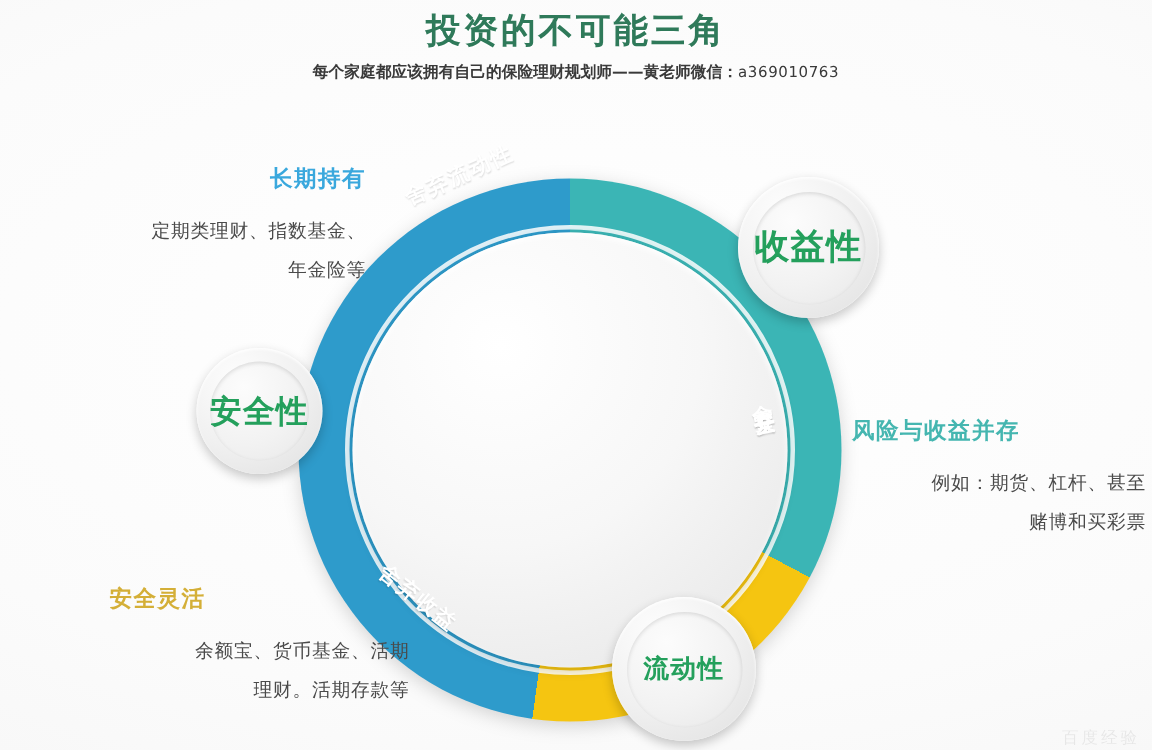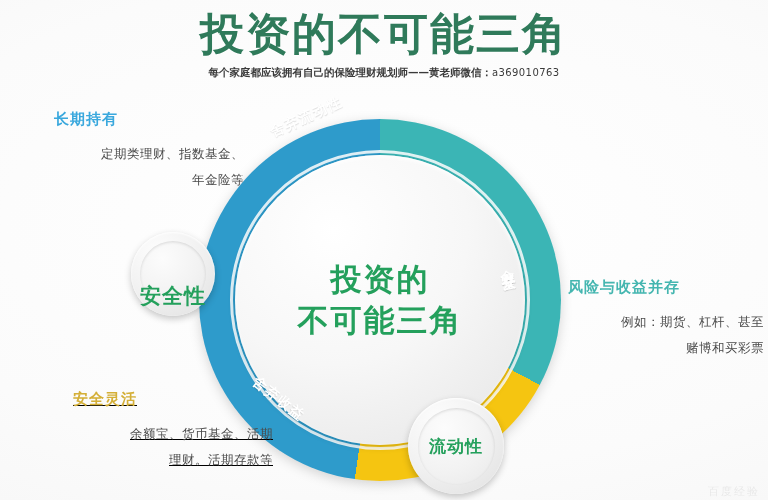--- a/index.html
+++ b/index.html
@@ -25,21 +25,21 @@
 
   
   .header {
     position: absolute;
     top: 0; left: 0;
     width: 768px;
     text-align: center;
     padding-top: 8px;
   }
   .title {
-    font-size: 44px;
+    font-size: 23px;
     font-weight: 700;
     letter-spacing: 2px;
     color: #2f7a5a;
     line-height: 1.18;
     text-shadow: 0 1px 0 rgba(255,255,255,0.7);
   }
   .subline {
     margin-top: 6px;
     display: flex;
     justify-content: center;
@@ -172,21 +172,21 @@
   }
   .badge-text {
     color: #24a05c;
     font-weight: 700;
     line-height: 1.06;
     letter-spacing: 1px;
   }
 
   
   .badge-safety { left: 131px; top: 232px; width: 84px; height: 84px; }
-  .badge-safety .badge-inner { width: 66px; height: 66px; align-items: flex-end; }
+  .badge-safety .badge-inner { width: 66px; height: 66px; }
   .badge-safety .badge-text { font-size: 21px; }
 
   
   .badge-return { left: 492px; top: 118px; width: 94px; height: 94px; }
   .badge-return .badge-inner { width: 75px; height: 75px; }
   .badge-return .badge-text { font-size: 23px; }
 
   
   .badge-liquidity { left: 408px; top: 398px; width: 96px; height: 96px; }
   .badge-liquidity .badge-inner { width: 77px; height: 77px; }
@@ -202,23 +202,23 @@
   }
   .note-body {
     font-size: 12.5px;
     color: #4a4a4a;
     line-height: 2.05;
     letter-spacing: .5px;
     text-align: right;
   }
 
   .note-hold      { left: 54px;  top: 110px; width: 190px; }
-  .note-hold .note-head { color: #3aa8dd; }
-
-  .note-flex      { left: 73px;  top: 390px; width: 200px; text-decoration: underline; }
+  .note-hold .note-head { color: #3aa8dd; text-align: right; }
+
+  .note-flex      { left: 73px;  top: 390px; width: 200px; }
   .note-flex .note-head { color: #d4af37; }
 
   .note-risk      { left: 568px; top: 278px; width: 196px; }
   .note-risk .note-head { color: #45b6b0; }
 
   
   .watermark {
     position: absolute;
     right: 8px;
     bottom: 1px;
@@ -243,38 +243,39 @@
       </span>
     </div>
   </div>
 
   <div class="donut-wrap">
 
     <div class="donut"></div>
     <div class="donut-rim"></div>
     <div class="donut-hole"></div>
 
-    <div class="center-text">
-      <div class="l1">投资的</div>
-      <div class="l2">不可能三角</div>
-    </div>
 
     <div class="arc-label arc-label-top">舍弃流动性</div>
 
     <div class="arc-label arc-label-right">舍弃安全</div>
 
     <div class="arc-label arc-label-bottom">舍弃收益</div>
   </div>
 
   <div class="badge badge-safety">
     <div class="badge-inner">
       <span class="badge-text">安全性</span>
     </div>
   </div>
 
+  <div class="badge badge-return">
+    <div class="badge-inner">
+      <span class="badge-text">收益性</span>
+    </div>
+  </div>
 
   <div class="badge badge-liquidity">
     <div class="badge-inner">
       <span class="badge-text">流动性</span>
     </div>
   </div>
 
   <div class="note note-hold">
     <div class="note-head">长期持有</div>
     <div class="note-body">

